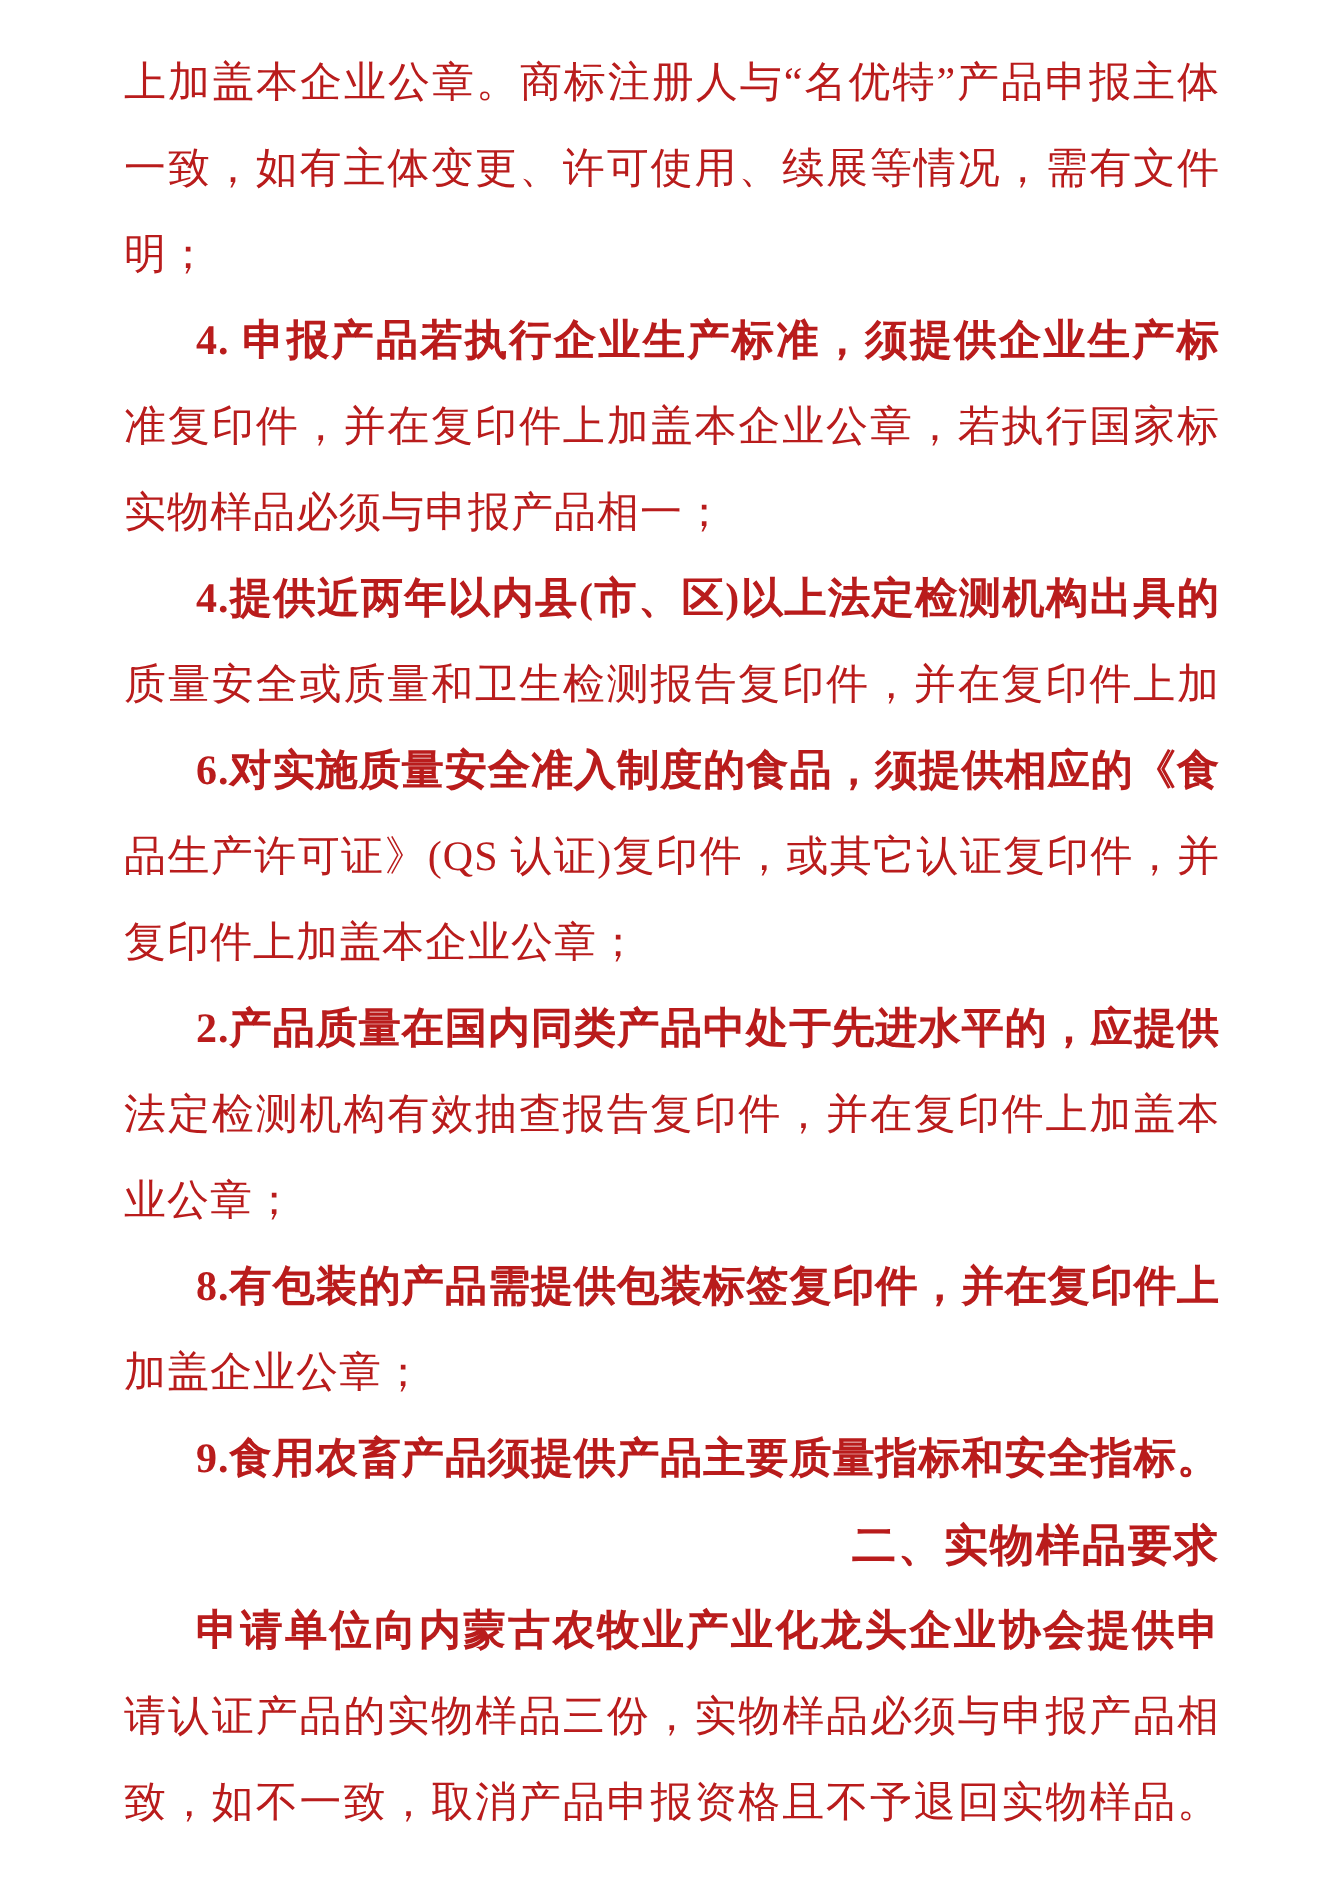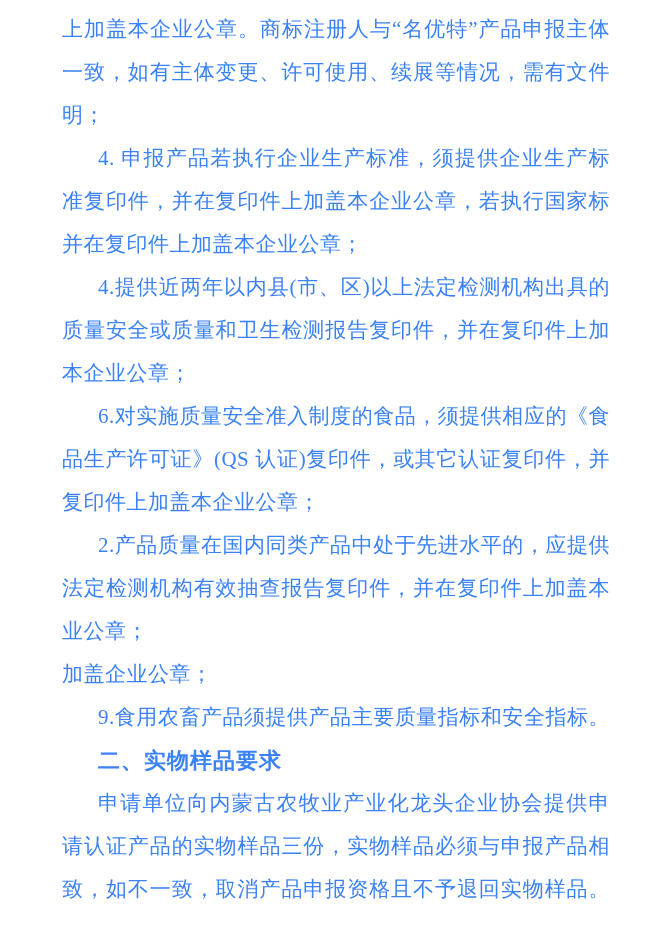--- a/index.html
+++ b/index.html
@@ -9,71 +9,73 @@
   body {
     width: 671px;
     height: 949px;
     background: #ffffff;
     overflow: hidden;
   }
   .page {
     box-sizing: border-box;
     width: 671px;
     height: 949px;
-    padding: 8px 61px 0 62px;
+    padding: 20px 61px 0 62px;
     background: #ffffff;
     font-family: "Liberation Serif", "DejaVu Serif", serif;
-    color: #3b82f6;
+    color: #b91c1c;
   }
   .body-text {
     width: 100%;
   }
   .line {
     font-size: 21px;
     line-height: 43px;
     height: 43px;
     overflow: hidden;
     letter-spacing: 0.5px;
     white-space: normal;
     text-align: left;
   }
   .line.justify {
     text-align: justify;
     text-align-last: justify;
     text-justify: inter-character;
   }
   .line.indent {
     text-indent: 36px;
+    font-weight: bold;
   }
   .line.bold {
     font-weight: 700;
     font-size: 22px;
     letter-spacing: 1px;
+    text-align: right;
   }
 </style>
 </head>
 <body>
 
 <div class="page">
   <div class="body-text">
       <div class="line justify">上加盖本企业公章。商标注册人与“名优特”产品申报主体</div>
       <div class="line justify">一致，如有主体变更、许可使用、续展等情况，需有文件说</div>
       <div class="line">明；</div>
       <div class="line indent justify">4. 申报产品若执行企业生产标准，须提供企业生产标</div>
       <div class="line justify">准复印件，并在复印件上加盖本企业公章，若执行国家标准</div>
-      <div class="line">并在复印件上加盖本企业公章；</div>
+      <div class="line">实物样品必须与申报产品相一；</div>
       <div class="line indent justify">4.提供近两年以内县(市、区)以上法定检测机构出具的</div>
       <div class="line justify">质量安全或质量和卫生检测报告复印件，并在复印件上加盖</div>
-      <div class="line">本企业公章；</div>
       <div class="line indent justify">6.对实施质量安全准入制度的食品，须提供相应的《食</div>
       <div class="line justify">品生产许可证》(QS 认证)复印件，或其它认证复印件，并在</div>
       <div class="line">复印件上加盖本企业公章；</div>
       <div class="line indent justify">2.产品质量在国内同类产品中处于先进水平的，应提供</div>
       <div class="line justify">法定检测机构有效抽查报告复印件，并在复印件上加盖本企</div>
       <div class="line">业公章；</div>
+      <div class="line indent justify">8.有包装的产品需提供包装标签复印件，并在复印件上</div>
       <div class="line">加盖企业公章；</div>
       <div class="line indent justify">9.食用农畜产品须提供产品主要质量指标和安全指标。</div>
       <div class="line indent bold">二、实物样品要求</div>
       <div class="line indent justify">申请单位向内蒙古农牧业产业化龙头企业协会提供申</div>
       <div class="line justify">请认证产品的实物样品三份，实物样品必须与申报产品相一</div>
       <div class="line justify">致，如不一致，取消产品申报资格且不予退回实物样品。</div>
     </div>
 </div>
 
 </body></html>

